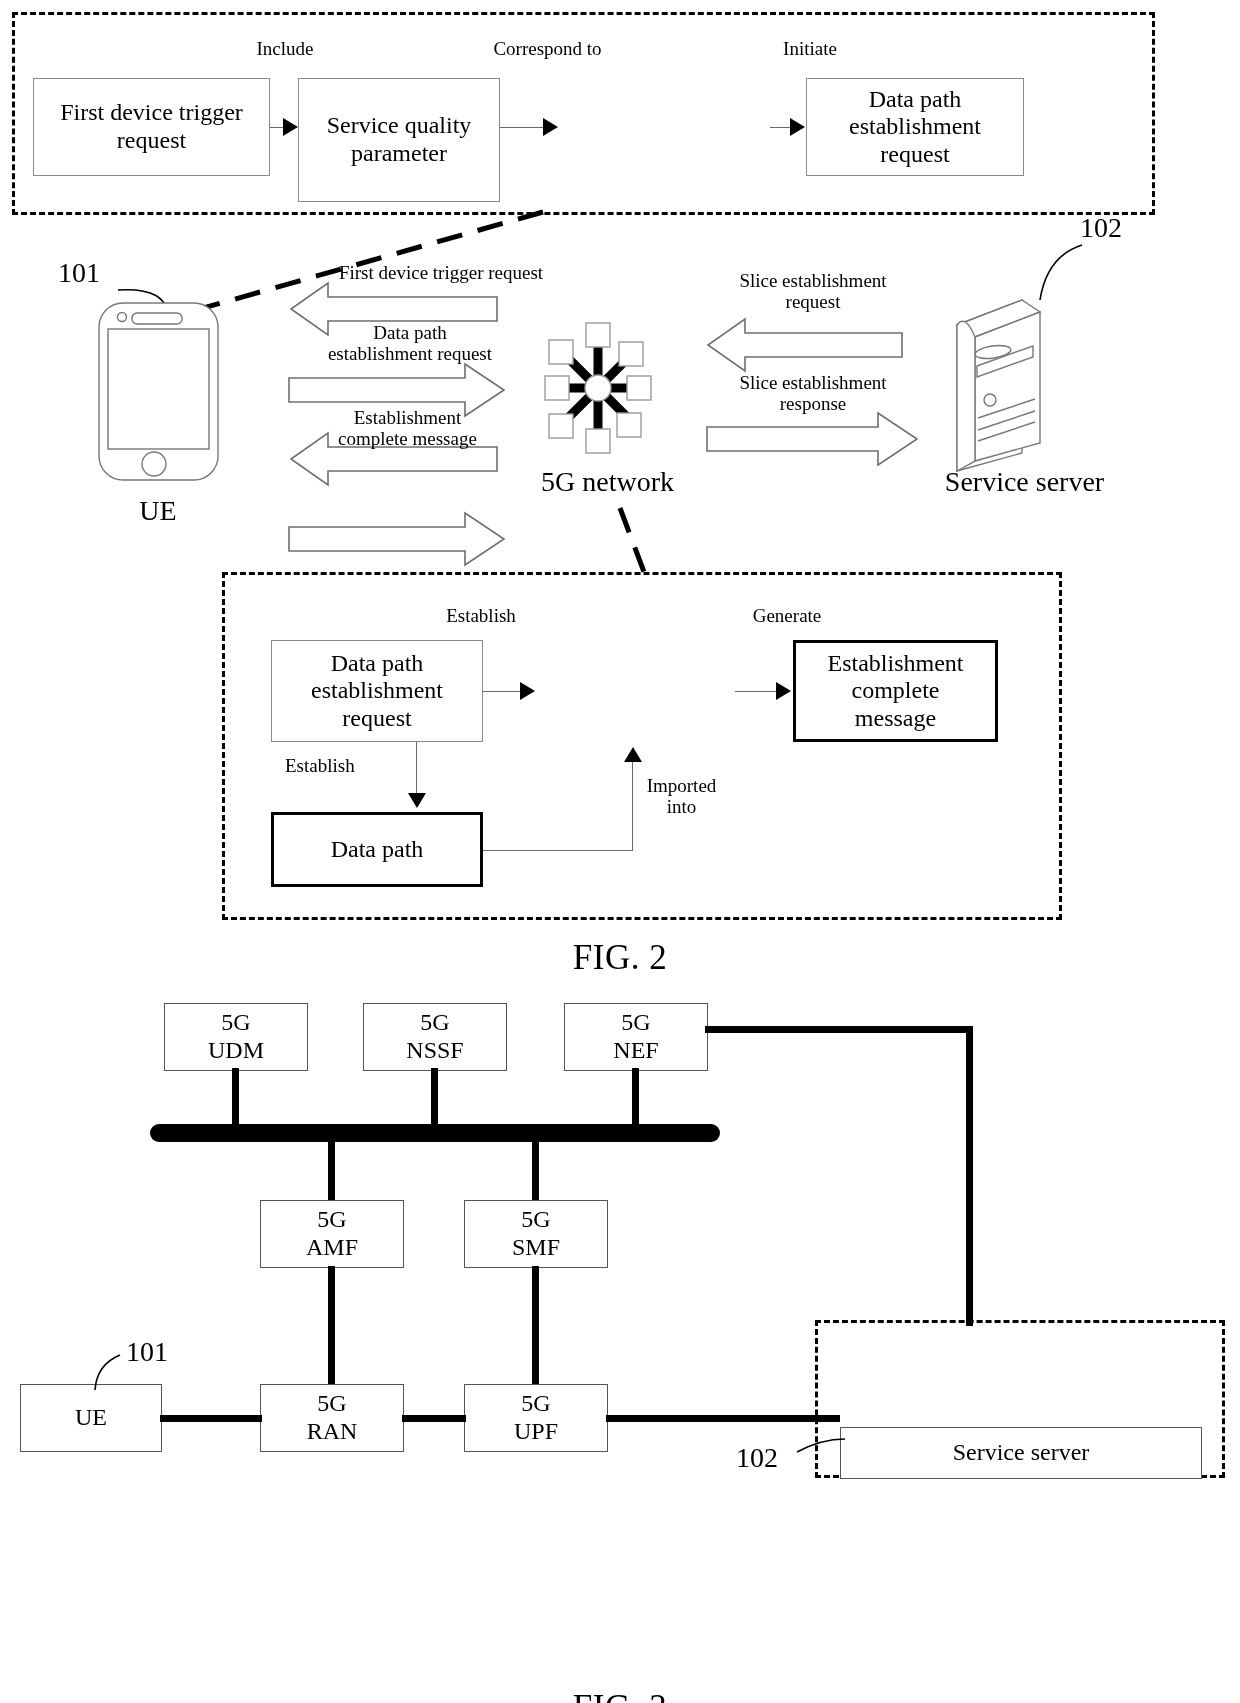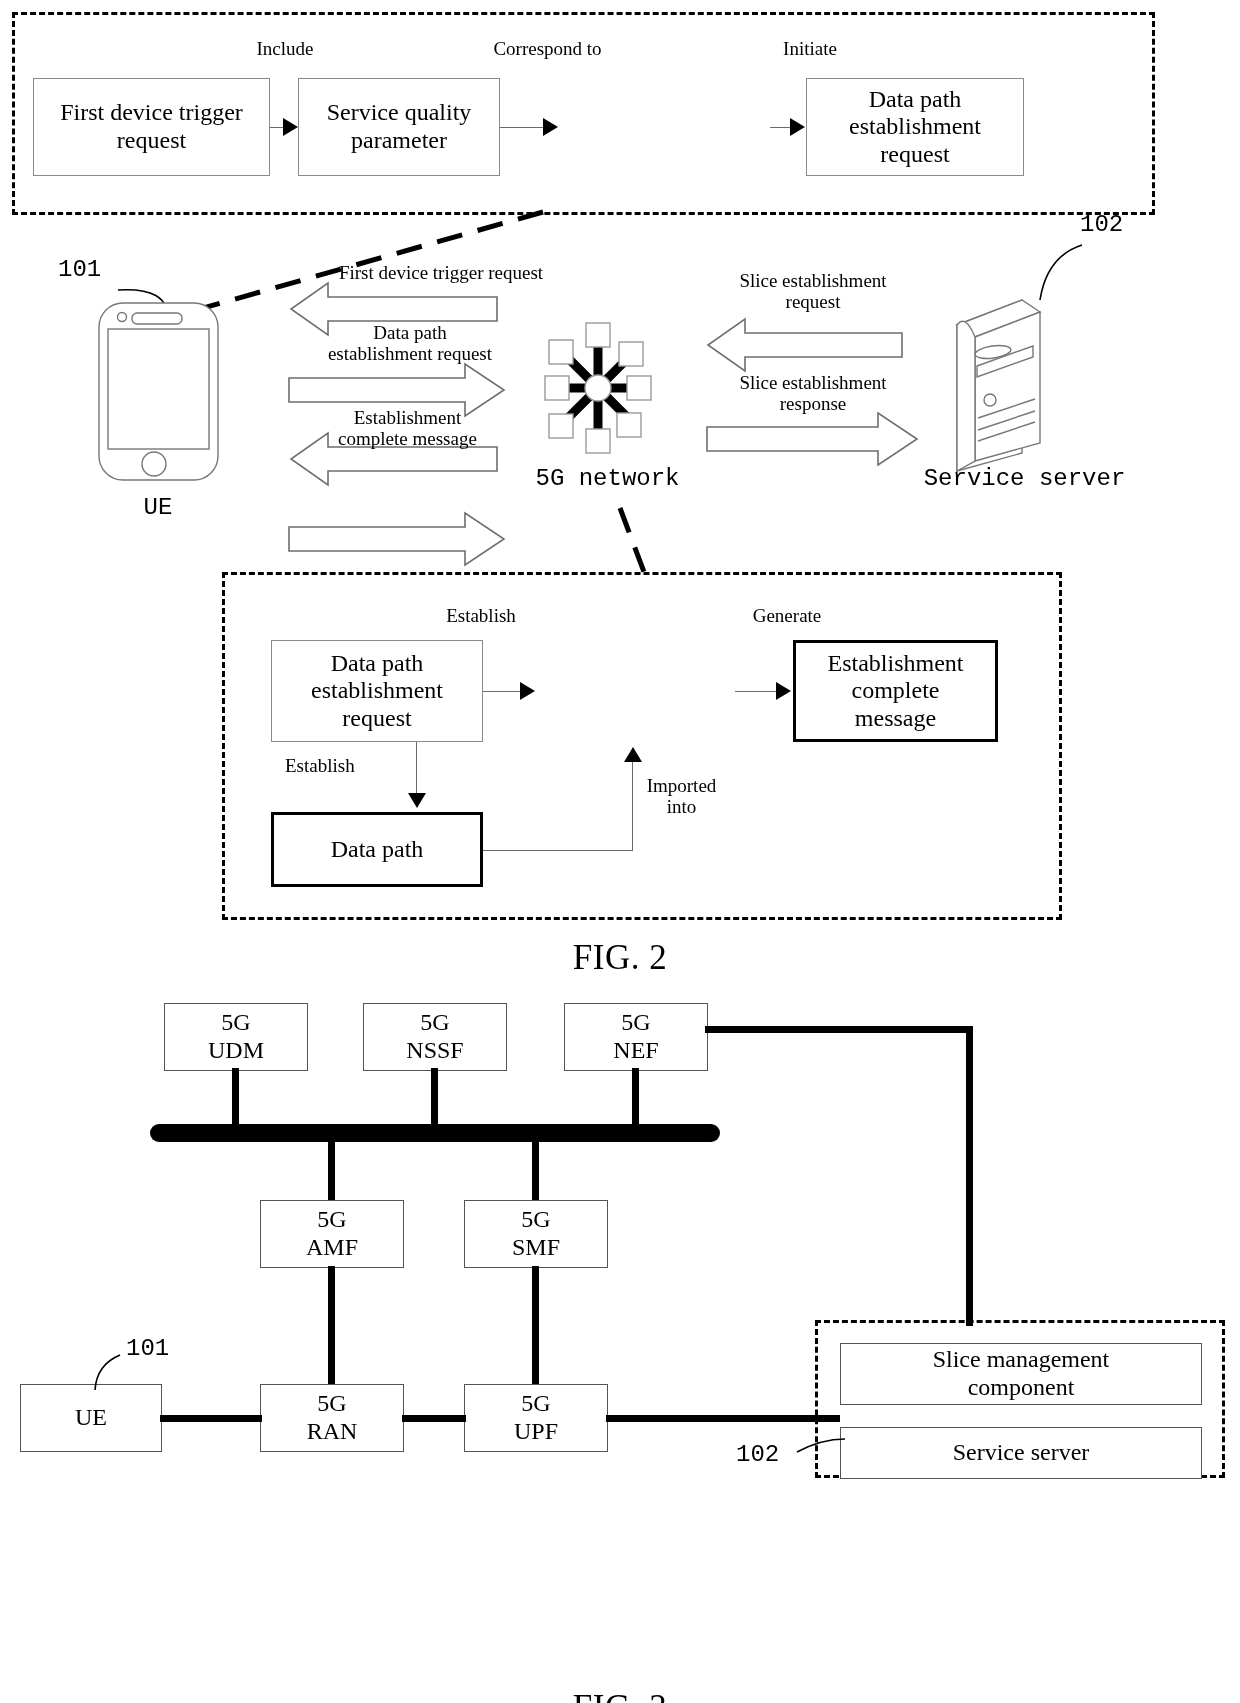--- a/index.html
+++ b/index.html
@@ -20,21 +20,21 @@
   
   .txt {
     position: absolute;
     font-family: "Liberation Serif", "DejaVu Serif", serif;
     color: #000;
     line-height: 1.12;
     white-space: pre;
     text-align: center;
   }
   .t26 { font-size: 19px; }
-  .t28 { font-size: 24px; font-family: Liberation Mono, monospace; }
+  .t28 { font-size: 28px; }
 
   
   .box {
     position: absolute;
     border: 1px solid #8a8a8a;
     box-sizing: border-box;
     background: #fff;
     display: flex;
     align-items: center;
     justify-content: center;
@@ -107,21 +107,21 @@
   <div class="dashbox" style="left:12px; top:12px; width:1143px; height:203px;"></div>
 
   <div class="txt t26" style="left:205px; top:38px; width:160px;">Include</div>
   <div class="txt t26" style="left:450px; top:38px; width:195px;">Correspond to</div>
   <div class="txt t26" style="left:725px; top:38px; width:170px;">Initiate</div>
 
   <div class="box" style="left:33px; top:78px; width:237px; height:98px;">
     <span style="white-space:pre-line;">First device trigger
 request</span>
   </div>
-  <div class="box" style="left:298px; top:78px; width:202px; height:98px;">
+  <div class="box" style="left:298px; top:78px; width:202px; height:124px;">
     <span style="white-space:pre-line;">Service quality
 parameter</span>
   </div>
   <div class="box" style="left:806px; top:78px; width:218px; height:98px;">
     <span style="white-space:pre-line;">Data path
 establishment
 request</span>
   </div>
 
   <div class="hline" style="left:270px; top:127px; width:16px;"></div>
@@ -308,24 +308,20 @@
 
   <div class="bline-h" style="left:160px; top:1415px; width:102px;"></div>
   <div class="bline-h" style="left:402px; top:1415px; width:64px;"></div>
   <div class="bline-h" style="left:606px; top:1415px; width:234px;"></div>
 
   <div class="bline-h" style="left:705px; top:1026px; width:268px;"></div>
   <div class="bline-v" style="left:966px; top:1026px; height:300px;"></div>
 
   <div class="dashbox" style="left:815px; top:1320px; width:410px; height:158px;"></div>
 
-  <div class="box med" style="left:840px; top:1343px; width:362px; height:62px;">
-    <span style="white-space:pre-line;">Slice management
-component</span>
-  </div>
   <div class="box med" style="left:840px; top:1427px; width:362px; height:52px;">
     <span style="white-space:pre-line;">Service server</span>
   </div>
 
   <svg class="overlay" width="1240" height="1703">
     <path class="leader" d="M 120,1355 C 103,1362 96,1375 95,1390"></path>
     <path class="leader" d="M 797,1452 C 812,1444 826,1439 845,1439"></path>
   </svg>
 
   <div class="txt t28" style="left:126px; top:1336px; width:70px; text-align:left;">101</div>

